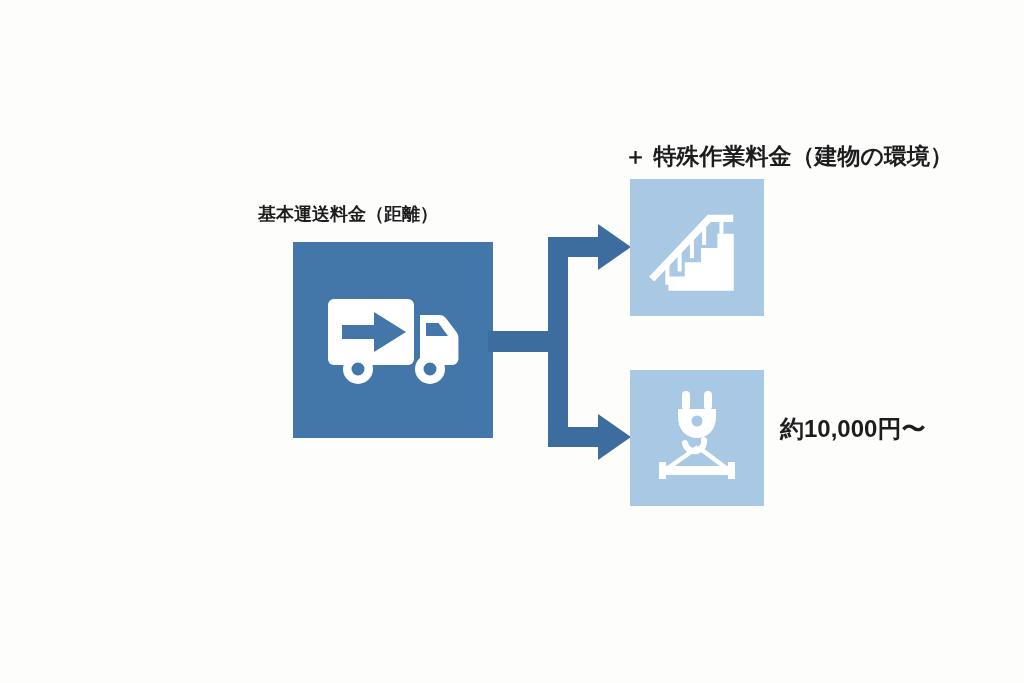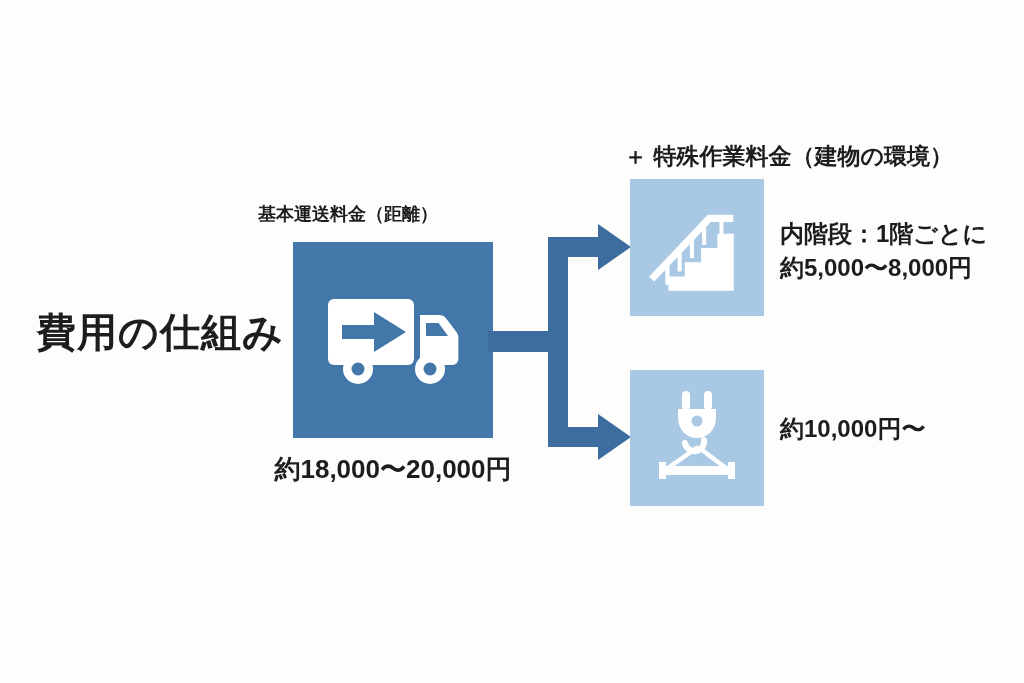--- a/index.html
+++ b/index.html
@@ -60,41 +60,39 @@
   }
   .arrowhead-top{left:598px;top:224px;}
   .arrowhead-bottom{left:598px;top:414px;}
   svg{display:block;}
 </style>
 </head>
 <body>
 
 <div class="canvas">
 
-  <h1 class="title">費用の仕組み</h1>
 
   <div class="basic-label">基本運送料金（距離）</div>
 
   <div class="basic-box">
     <span>
       <svg width="150" height="112" viewBox="0 0 150 110">
         <rect x="10" y="14" width="86" height="66" rx="6" fill="#ffffff"></rect>
         <rect x="24" y="40" width="36" height="14" fill="var(--main-box,#4376a9)"></rect>
         <polygon points="56,27 88,47 56,67" fill="var(--main-box,#4376a9)"></polygon>
         <path d="M102,30 h20 a7,7 0 0 1 5.6,2.8 l11,14.5 a9,9 0 0 1 1.8,5.4 v21.3 a6,6 0 0 1 -6,6 h-32.4 z" fill="#ffffff"></path>
         <path d="M108,38 h12.5 l9.5,13 h-22 z" fill="var(--main-box,#4376a9)"></path>
         <circle cx="40" cy="84" r="15" fill="#ffffff"></circle>
         <circle cx="40" cy="84" r="6.5" fill="var(--main-box,#4376a9)"></circle>
         <circle cx="112" cy="84" r="15" fill="#ffffff"></circle>
         <circle cx="112" cy="84" r="6.5" fill="var(--main-box,#4376a9)"></circle>
       </svg>
     </span>
   </div>
 
-  <div class="basic-price">約18,000〜20,000円</div>
 
   <div class="special-heading">＋ 特殊作業料金（建物の環境）</div>
 
   <div class="conn conn-stem"></div>
   <div class="conn conn-vbar"></div>
   <div class="conn conn-branch-top"></div>
   <div class="conn conn-branch-bottom"></div>
   <div class="arrowhead arrowhead-top"></div>
   <div class="arrowhead arrowhead-bottom"></div>
 
@@ -105,24 +103,20 @@
         <path d="M8,78 L62,21 H82" fill="none" stroke="#ffffff" stroke-width="7" stroke-linecap="square"></path>
         <g stroke="#ffffff" stroke-width="4">
           <line x1="21" y1="66" x2="21" y2="86"></line>
           <line x1="33" y1="53" x2="33" y2="73"></line>
           <line x1="45" y1="40" x2="45" y2="60"></line>
           <line x1="57" y1="27" x2="57" y2="47"></line>
           <line x1="74" y1="22" x2="74" y2="40"></line>
         </g>
       </svg>
     </span>
-  </div>
-  <div class="item-text stairs-text">
-    <div>内階段：1階ごとに</div>
-    <div>約5,000〜8,000円</div>
   </div>
 
   <div class="item-box crane-box">
     <span>
       <svg width="100" height="100" viewBox="0 0 100 100">
         <rect x="35" y="3" width="8" height="19" rx="4" fill="#ffffff"></rect>
         <rect x="57" y="3" width="8" height="19" rx="4" fill="#ffffff"></rect>
         <path d="M31,21 h38 v8 c0,13 -8.5,21 -19,21 c-10.5,0 -19,-8 -19,-21 z" fill="#ffffff"></path>
         <circle cx="50" cy="33" r="5.5" fill="var(--item-box,#a9c8e4)"></circle>
         <path d="M57,52 a9.5,9.5 0 1 1 -19,3" fill="none" stroke="#ffffff" stroke-width="6" stroke-linecap="round"></path>

